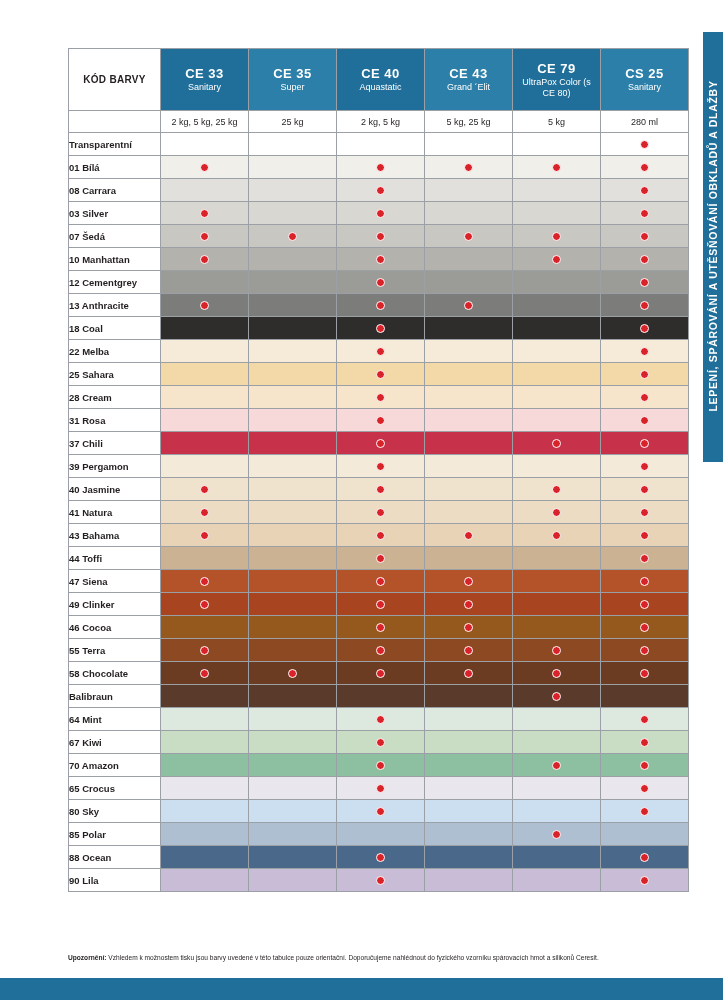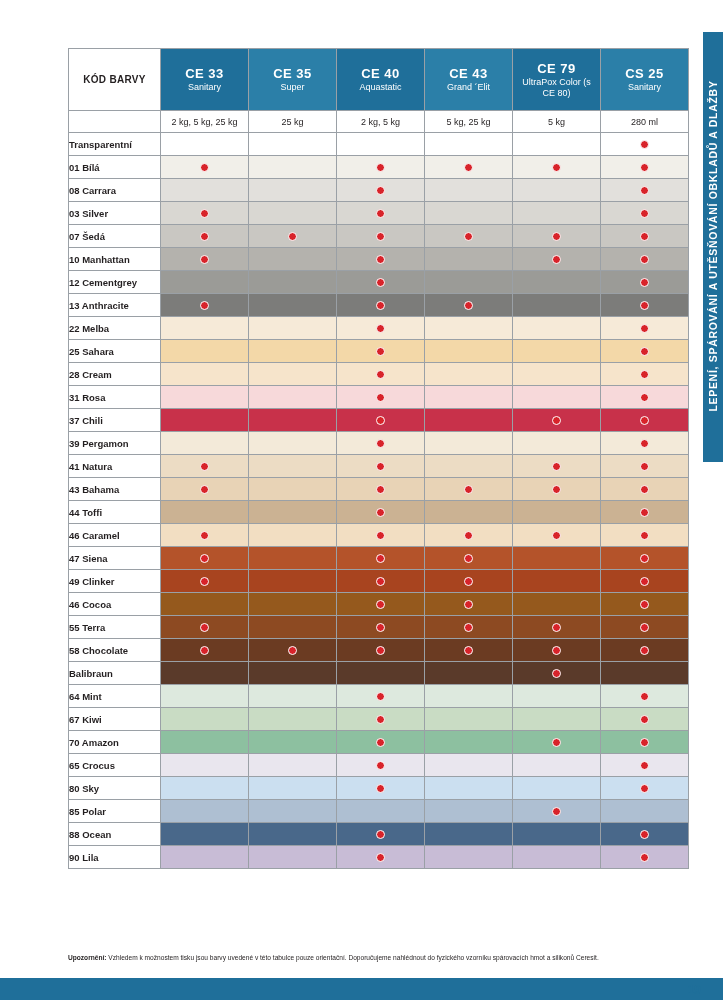--- a/index.html
+++ b/index.html
@@ -293,20 +293,29 @@
           <tr class="data-row">
             <td class="color-name">13 Anthracite</td>
             <td class="cell" style="background: rgb(124, 124, 122);"><span class="dot" style="background: rgb(216, 35, 42);"></span></td>
             <td class="cell" style="background: rgb(124, 124, 122);"></td>
             <td class="cell" style="background: rgb(124, 124, 122);"><span class="dot" style="background: rgb(216, 35, 42);"></span></td>
             <td class="cell" style="background: rgb(124, 124, 122);"><span class="dot" style="background: rgb(216, 35, 42);"></span></td>
             <td class="cell" style="background: rgb(124, 124, 122);"></td>
             <td class="cell" style="background: rgb(124, 124, 122);"><span class="dot" style="background: rgb(216, 35, 42);"></span></td>
           </tr>
           <tr class="data-row">
+            <td class="color-name">18 Coal</td>
+            <td class="cell" style="background: rgb(46, 45, 44);"></td>
+            <td class="cell" style="background: rgb(46, 45, 44);"></td>
+            <td class="cell" style="background: rgb(46, 45, 44);"><span class="dot" style="background: rgb(216, 35, 42);"></span></td>
+            <td class="cell" style="background: rgb(46, 45, 44);"></td>
+            <td class="cell" style="background: rgb(46, 45, 44);"></td>
+            <td class="cell" style="background: rgb(46, 45, 44);"><span class="dot" style="background: rgb(216, 35, 42);"></span></td>
+          </tr>
+          <tr class="data-row">
             <td class="color-name">22 Melba</td>
             <td class="cell" style="background: rgb(246, 234, 216);"></td>
             <td class="cell" style="background: rgb(246, 234, 216);"></td>
             <td class="cell" style="background: rgb(246, 234, 216);"><span class="dot" style="background: rgb(216, 35, 42);"></span></td>
             <td class="cell" style="background: rgb(246, 234, 216);"></td>
             <td class="cell" style="background: rgb(246, 234, 216);"></td>
             <td class="cell" style="background: rgb(246, 234, 216);"><span class="dot" style="background: rgb(216, 35, 42);"></span></td>
           </tr>
           <tr class="data-row">
             <td class="color-name">25 Sahara</td>
@@ -347,20 +356,29 @@
           <tr class="data-row">
             <td class="color-name">39 Pergamon</td>
             <td class="cell" style="background: rgb(243, 234, 217);"></td>
             <td class="cell" style="background: rgb(243, 234, 217);"></td>
             <td class="cell" style="background: rgb(243, 234, 217);"><span class="dot" style="background: rgb(216, 35, 42);"></span></td>
             <td class="cell" style="background: rgb(243, 234, 217);"></td>
             <td class="cell" style="background: rgb(243, 234, 217);"></td>
             <td class="cell" style="background: rgb(243, 234, 217);"><span class="dot" style="background: rgb(216, 35, 42);"></span></td>
           </tr>
           <tr class="data-row">
+            <td class="color-name">40 Jasmine</td>
+            <td class="cell" style="background: rgb(240, 227, 205);"><span class="dot" style="background: rgb(216, 35, 42);"></span></td>
+            <td class="cell" style="background: rgb(240, 227, 205);"></td>
+            <td class="cell" style="background: rgb(240, 227, 205);"><span class="dot" style="background: rgb(216, 35, 42);"></span></td>
+            <td class="cell" style="background: rgb(240, 227, 205);"></td>
+            <td class="cell" style="background: rgb(240, 227, 205);"><span class="dot" style="background: rgb(216, 35, 42);"></span></td>
+            <td class="cell" style="background: rgb(240, 227, 205);"><span class="dot" style="background: rgb(216, 35, 42);"></span></td>
+          </tr>
+          <tr class="data-row">
             <td class="color-name">41 Natura</td>
             <td class="cell" style="background: rgb(236, 220, 196);"><span class="dot" style="background: rgb(216, 35, 42);"></span></td>
             <td class="cell" style="background: rgb(236, 220, 196);"></td>
             <td class="cell" style="background: rgb(236, 220, 196);"><span class="dot" style="background: rgb(216, 35, 42);"></span></td>
             <td class="cell" style="background: rgb(236, 220, 196);"></td>
             <td class="cell" style="background: rgb(236, 220, 196);"><span class="dot" style="background: rgb(216, 35, 42);"></span></td>
             <td class="cell" style="background: rgb(236, 220, 196);"><span class="dot" style="background: rgb(216, 35, 42);"></span></td>
           </tr>
           <tr class="data-row">
             <td class="color-name">43 Bahama</td>
@@ -374,29 +392,20 @@
           <tr class="data-row">
             <td class="color-name">44 Toffi</td>
             <td class="cell" style="background: rgb(203, 178, 147);"></td>
             <td class="cell" style="background: rgb(203, 178, 147);"></td>
             <td class="cell" style="background: rgb(203, 178, 147);"><span class="dot" style="background: rgb(216, 35, 42);"></span></td>
             <td class="cell" style="background: rgb(203, 178, 147);"></td>
             <td class="cell" style="background: rgb(203, 178, 147);"></td>
             <td class="cell" style="background: rgb(203, 178, 147);"><span class="dot" style="background: rgb(216, 35, 42);"></span></td>
           </tr>
           <tr class="data-row">
-            <td class="color-name">46 Caramel</td>
-            <td class="cell" style="background: rgb(242, 222, 194);"><span class="dot" style="background: rgb(216, 35, 42);"></span></td>
-            <td class="cell" style="background: rgb(242, 222, 194);"></td>
-            <td class="cell" style="background: rgb(242, 222, 194);"><span class="dot" style="background: rgb(216, 35, 42);"></span></td>
-            <td class="cell" style="background: rgb(242, 222, 194);"><span class="dot" style="background: rgb(216, 35, 42);"></span></td>
-            <td class="cell" style="background: rgb(242, 222, 194);"><span class="dot" style="background: rgb(216, 35, 42);"></span></td>
-            <td class="cell" style="background: rgb(242, 222, 194);"><span class="dot" style="background: rgb(216, 35, 42);"></span></td>
-          </tr>
-          <tr class="data-row">
             <td class="color-name">47 Siena</td>
             <td class="cell" style="background: rgb(180, 83, 42);"><span class="dot" style="background: rgb(216, 35, 42);"></span></td>
             <td class="cell" style="background: rgb(180, 83, 42);"></td>
             <td class="cell" style="background: rgb(180, 83, 42);"><span class="dot" style="background: rgb(216, 35, 42);"></span></td>
             <td class="cell" style="background: rgb(180, 83, 42);"><span class="dot" style="background: rgb(216, 35, 42);"></span></td>
             <td class="cell" style="background: rgb(180, 83, 42);"></td>
             <td class="cell" style="background: rgb(180, 83, 42);"><span class="dot" style="background: rgb(216, 35, 42);"></span></td>
           </tr>
           <tr class="data-row">
             <td class="color-name">49 Clinker</td>

